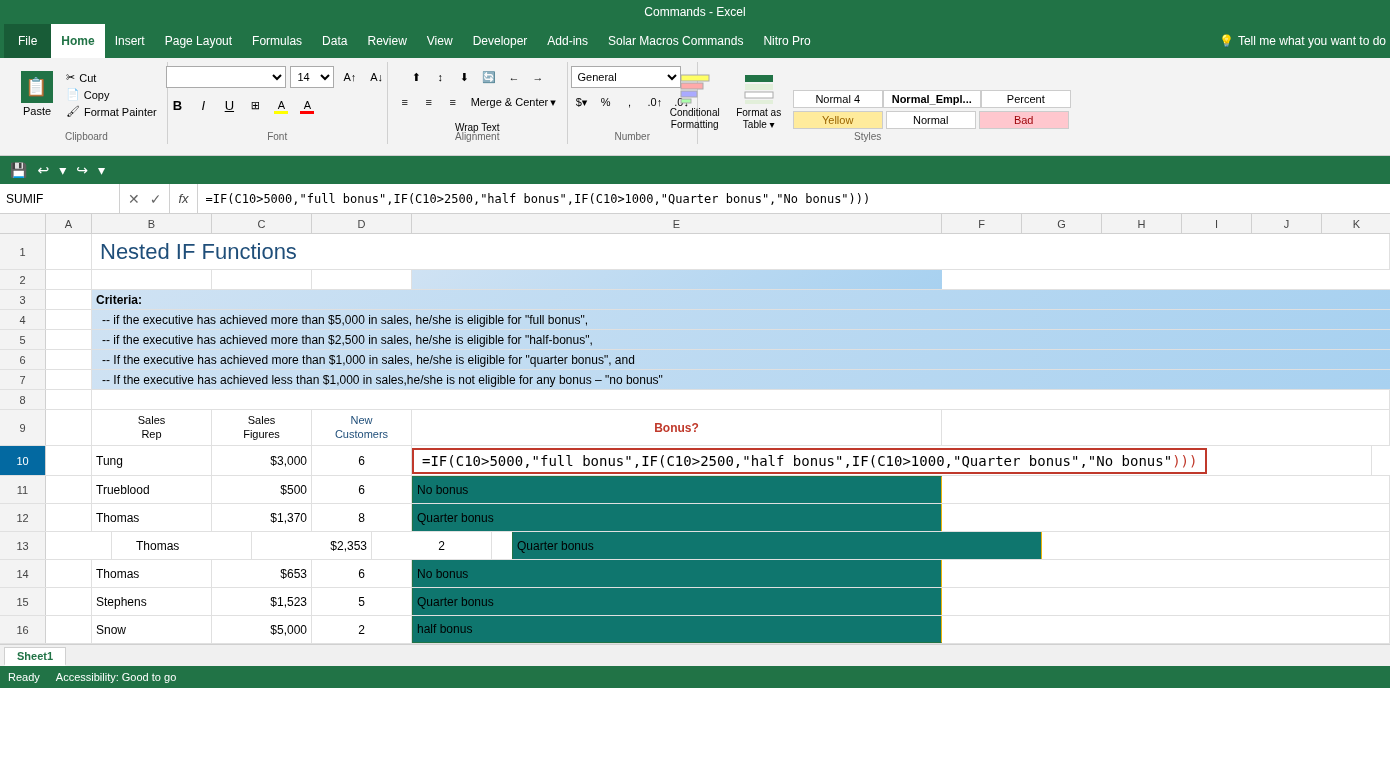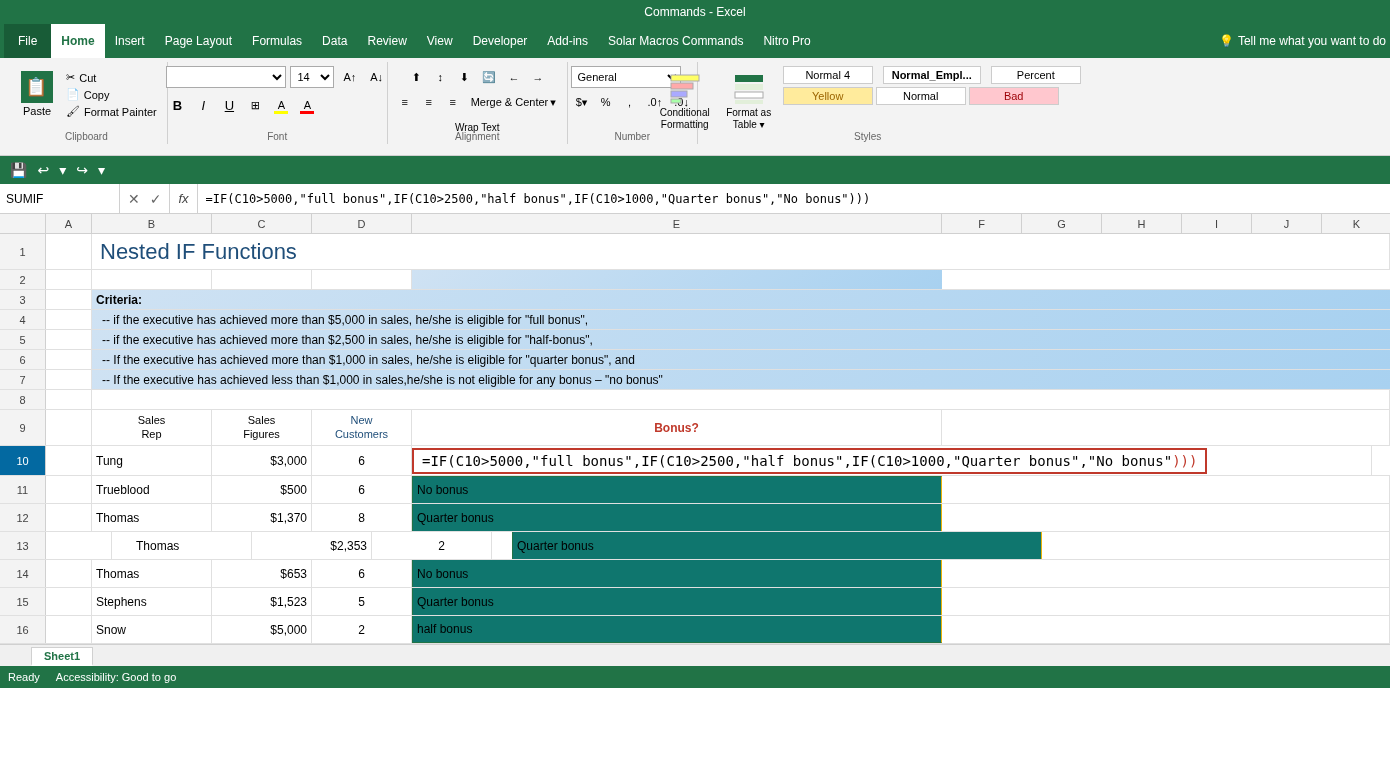--- a/index.html
+++ b/index.html
@@ -427,21 +427,20 @@
       border-bottom: none;
       padding: 2px 12px;
       font-size: 11px;
       cursor: pointer;
       color: #217346;
     }
     .sheet-tab.active {
       border-bottom: 2px solid white;
       z-index: 1;
       font-weight: bold;
-      margin-left: 27px;
     }
 
     .status-bar {
       background: #217346;
       color: white;
       height: 22px;
       display: flex;
       align-items: center;
       padding: 0 8px;
       font-size: 11px;
@@ -598,21 +597,21 @@
             <rect x="2" y="2" width="28" height="7" fill="#217346"></rect>
             <rect x="2" y="11" width="28" height="6" fill="#e2efda"></rect>
             <rect x="2" y="19" width="28" height="6" fill="#ffffff" stroke="#aaa"></rect>
             <rect x="2" y="27" width="28" height="4" fill="#e2efda"></rect>
           </svg>
         </div>
         <span style="font-size:10px; text-align:center; line-height:1.2;">Format as Table ▾</span>
       </div>
 
       <div style="display:flex; flex-direction:column; gap:3px;">
-        <div style="display:flex; gap:10px;">
+        <div style="display:flex; gap:0;margin-top:24px;">
           <div class="style-box normal4">Normal 4</div>
           <div class="style-box normal-emp">Normal_Empl...</div>
           <div class="style-box percent">Percent</div>
         </div>
         <div style="display:flex; gap:3px;">
           <div class="style-box yellow-style">Yellow</div>
           <div class="style-box normal">Normal</div>
           <div class="style-box bad">Bad</div>
         </div>
       </div>

